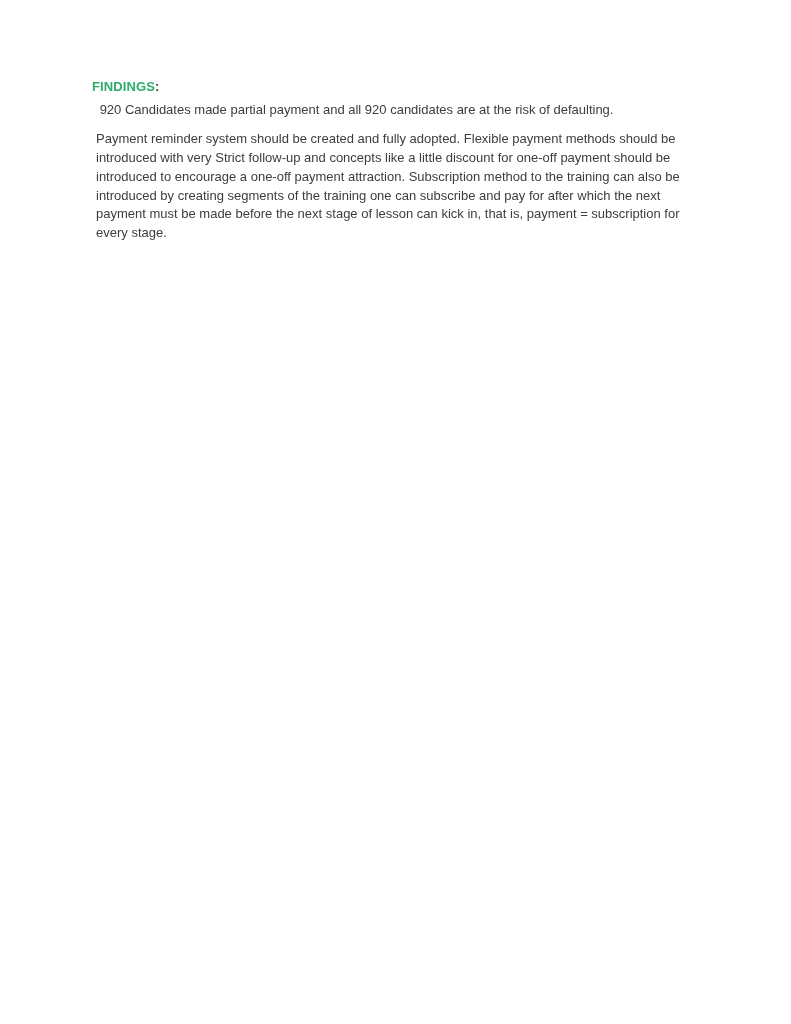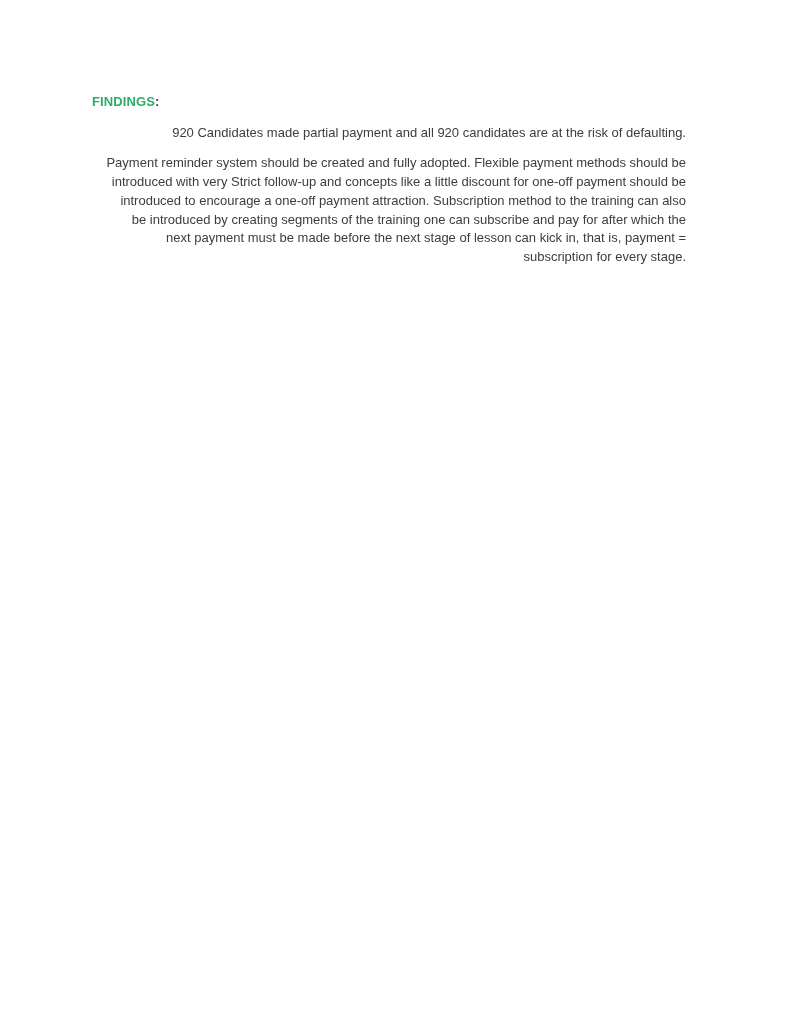--- a/index.html
+++ b/index.html
@@ -10,45 +10,44 @@
   .page {
     position: relative;
     width: 791px;
     height: 1024px;
     background: var(--bg, #ffffff);
     overflow: hidden;
     font-family: "Liberation Sans", sans-serif;
   }
   .content {
     position: absolute;
-    top: 93px;
+    top: 78px;
     left: 92px;
     width: 606px;
   }
   .section {
     margin: 0 0 11px 0;
   }
   .heading {
     font-size: 13px;
     font-weight: bold;
     line-height: 18.7px;
     margin: 0;
     color: var(--heading-color, #2bae68);
     letter-spacing: 0.1px;
   }
   .heading .colon {
     color: var(--body-color, #3d3d3d);
   }
   .body-text {
     font-size: 13px;
     line-height: 18.7px;
-    margin: 12px;
+    margin: 4px;
     color: var(--body-color, #3d3d3d);
     white-space: pre-wrap;
-    text-align: right;
   }
 </style>
 </head>
 <body>
 
 <div class="page" style="--heading-color: #2bae68; --body-color: #3d3d3d; --bg: #ffffff;">
   <div class="content">
 
     <div class="section">
       <h2 class="heading"><span>FINDINGS</span><span class="colon">:</span></h2>

